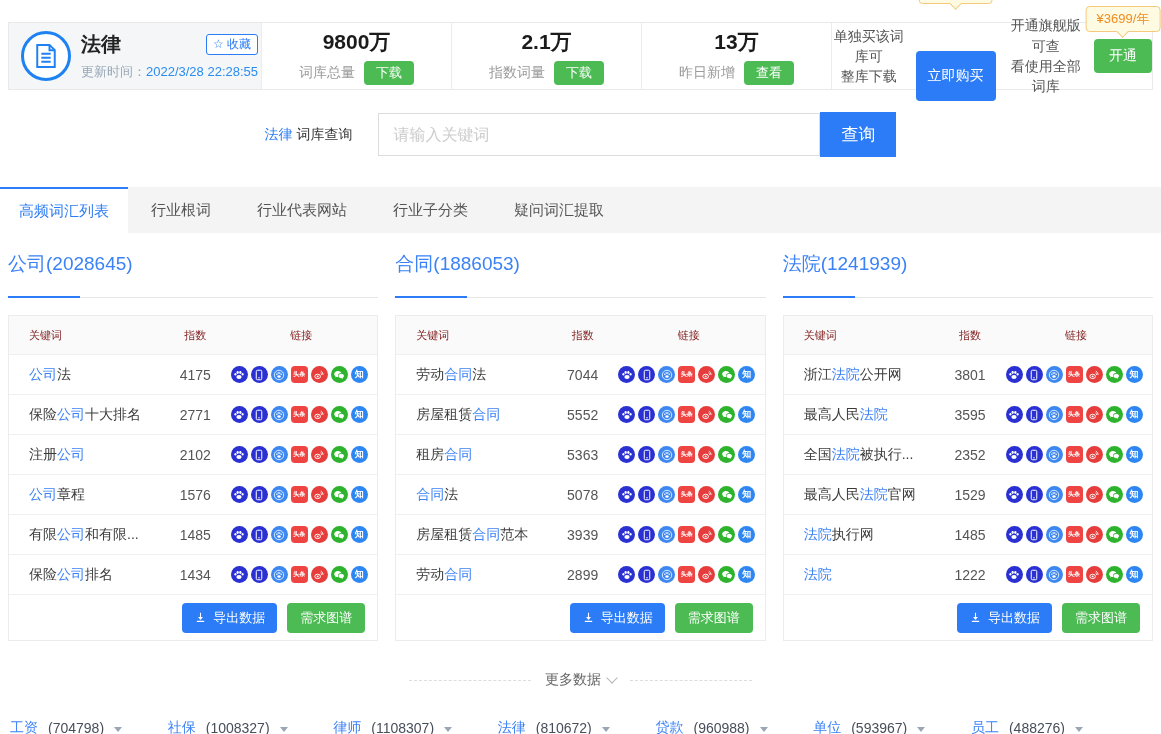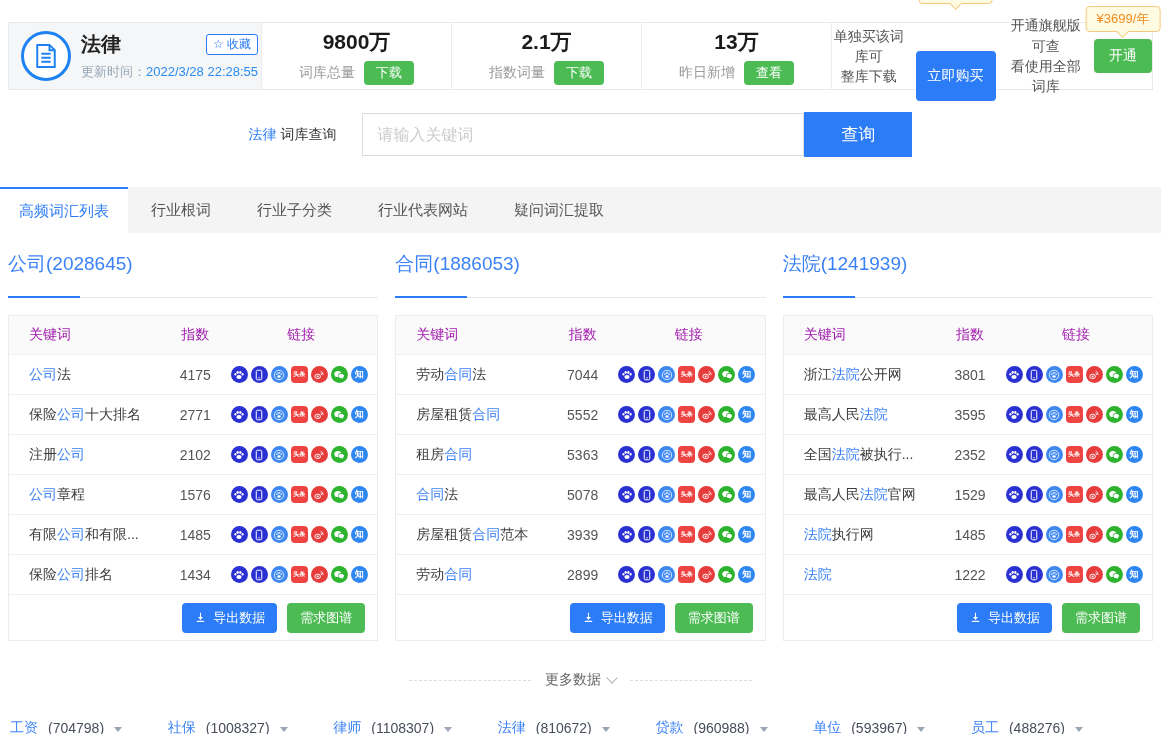--- a/index.html
+++ b/index.html
@@ -33,33 +33,33 @@
   .price-bubble { position: absolute; bottom: calc(100% + 7px); left: 50%; transform: translateX(-50%); background: #fffbe3; border: 1px solid #f5c87c; color: #f08c1f; font-size: 13px; padding: 3px 10px; border-radius: 4px; white-space: nowrap; }
   .price-bubble::after { content: ""; position: absolute; left: 50%; bottom: -5px; transform: translateX(-50%) rotate(45deg); width: 8px; height: 8px; background: #fffbe3; border-right: 1px solid #f5c87c; border-bottom: 1px solid #f5c87c; }
   .btn-buy { background: #2b7cf6; color: #fff; border: none; border-radius: 4px; font-size: 14px; padding: 16px 12px; cursor: pointer; white-space: nowrap; margin-top: 40px; }
   .btn-open { background: #4cbb53; color: #fff; border: none; border-radius: 4px; font-size: 14px; padding: 8px 15px; cursor: pointer; white-space: nowrap; }
   
   .search-row { margin-top: 22px; display: flex; align-items: center; justify-content: center; }
   .search-label { font-size: 14px; margin-right: 26px; color: #333; }
   .search-label .hl-blue { color: #2b7cf6; }
   .search-input { width: 442px; height: 43px; border: 1px solid #dcdcdc; padding: 0 14px; font-size: 16px; color: #333; outline: none; font-family: inherit; }
   .search-input::placeholder { color: #ccc; }
-  .btn-search { width: 108px; height: 45px; background: #2b7cf6; color: #fff; font-size: 17px; border: none; cursor: pointer; font-family: inherit; }
+  .btn-search { width: 76px; height: 45px; background: #2b7cf6; color: #fff; font-size: 17px; border: none; cursor: pointer; font-family: inherit; }
   
   .tabs { margin-top: 30px; background: #f4f4f4; display: flex; height: 46px; }
   .tab { display: flex; align-items: center; padding: 0 23px; font-size: 15px; color: #555; cursor: pointer; }
   .tab.active { background: #fff; color: #2b7cf6; border-top: 2px solid #2b7cf6; padding: 0 19px; }
   
   .content { padding: 0 8px; margin-top: 16px; display: grid; grid-template-columns: 1fr 1fr 1fr; gap: 17px; }
   .panel-title { position: relative; border-bottom: 1px solid #e7e7e7; padding: 2px 0 20px; }
   .panel-title a { font-size: 19px; color: #3b82f6; text-decoration: none; cursor: pointer; }
   .panel-title::after { content: ""; position: absolute; left: 0; bottom: -1px; width: 72px; height: 2px; background: #2b7cf6; }
   .tbl { margin-top: 17px; border: 1px solid #ececec; }
   .thead, .trow { display: grid; grid-template-columns: 1fr 60px 152px; align-items: center; }
-  .thead { height: 38px; background: #fafafa; font-size: 14px; color: #a21caf; }
+  .thead { height: 38px; background: #fafafa; font-size: 11px; color: #7f1d1d; }
   .th-k, .kw { padding-left: 20px; }
   .th-i, .idx { text-align: center; }
   .th-l { text-align: center; }
   .trow { height: 40px; border-top: 1px solid #f0f0f0; font-size: 14px; }
   .kw { color: #3c3c3c; white-space: nowrap; overflow: hidden; }
   .kw .hl { color: #3b82f6; }
   .idx { color: #555; }
   .licons { display: flex; justify-content: center; align-items: center; gap: 3px; padding-right: 4px; }
   .licon { width: 17px; height: 17px; border-radius: 50%; display: flex; align-items: center; justify-content: center; color: #fff; flex: none; cursor: pointer; overflow: hidden; }
   .licon svg { width: 12px; height: 12px; display: block; }
@@ -152,22 +152,22 @@
   <div class="search-label">
     <span class="hl-blue">法律</span> <span>词库查询</span>
   </div>
   <input class="search-input" type="text" placeholder="请输入关键词" style="">
   <button class="btn-search">查询</button>
 </div>
 
 <div class="tabs">
   <div class="tab active">高频词汇列表</div>
   <div class="tab">行业根词</div>
+  <div class="tab">行业代表网站</div>
   <div class="tab">行业子分类</div>
-  <div class="tab">行业代表网站</div>
   <div class="tab">疑问词汇提取</div>
 </div>
 
 <div class="content">
 
   <div class="panel">
     <div class="panel-title">
       <a><span>公司</span><span>(2028645)</span></a>
     </div>
     <div class="tbl">

